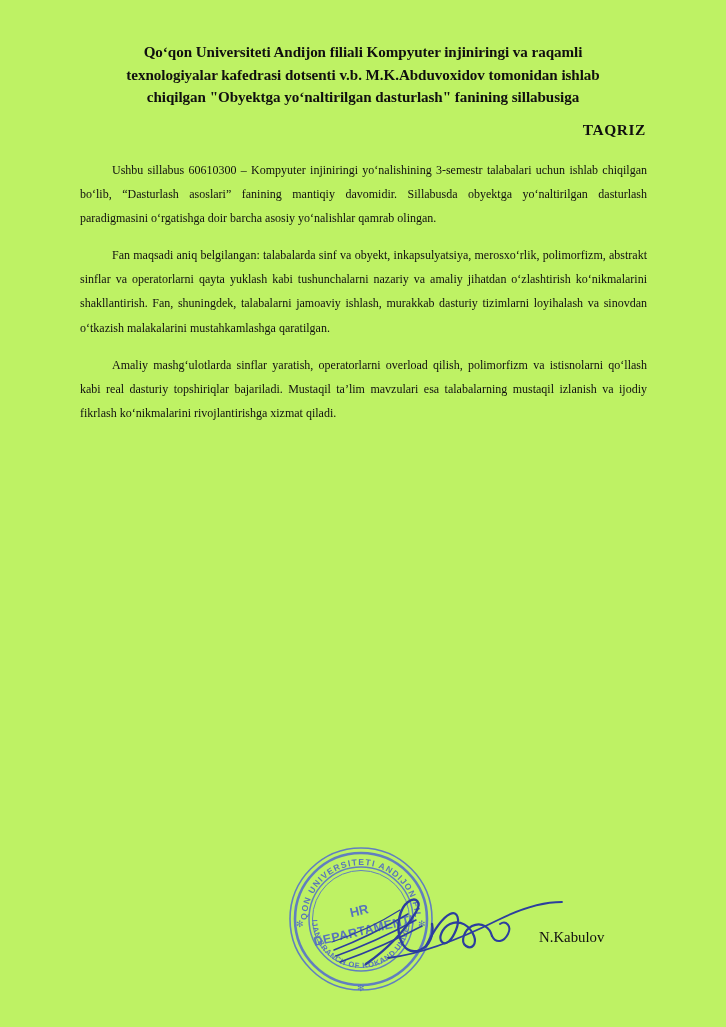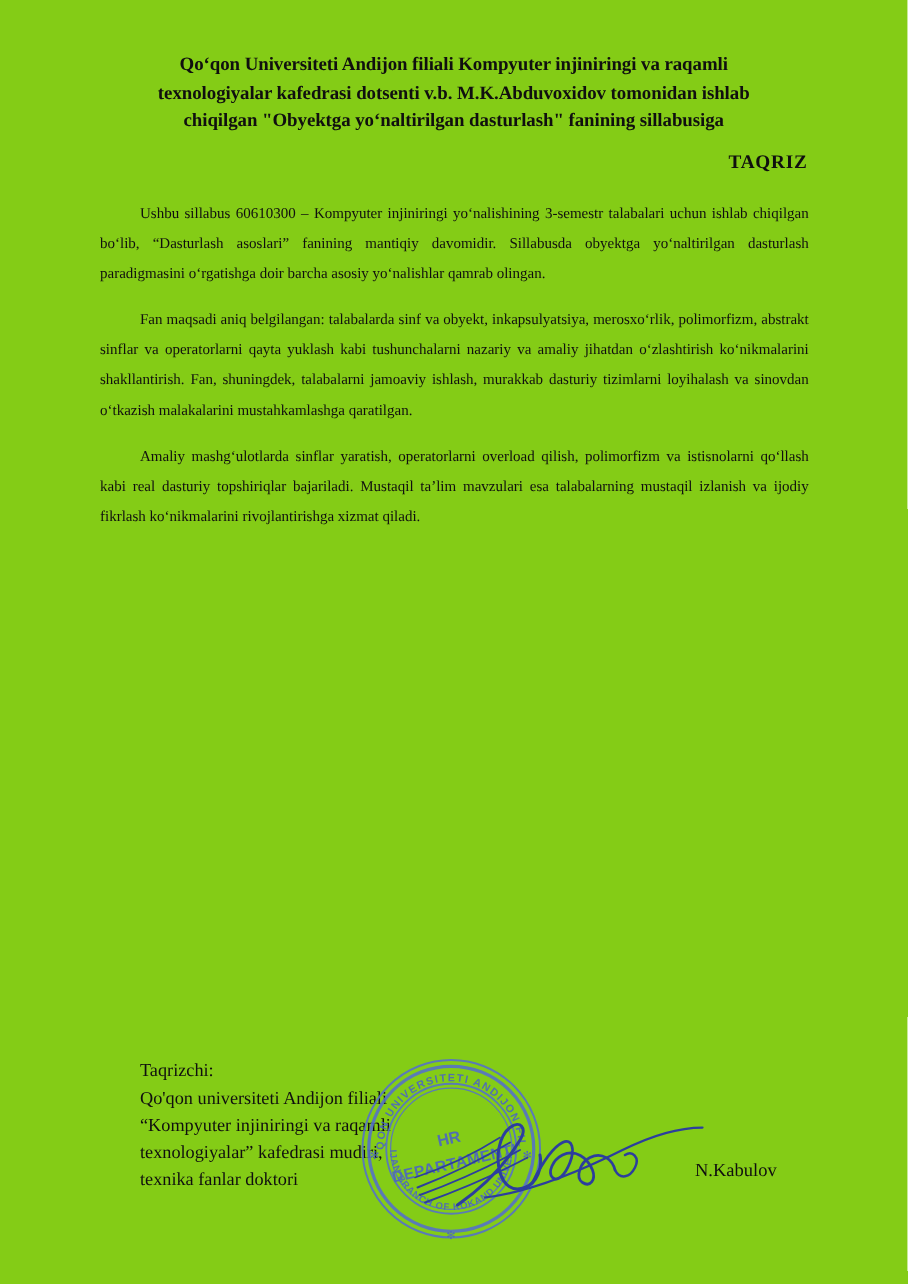--- a/index.html
+++ b/index.html
@@ -13,21 +13,21 @@
     position: relative;
     overflow: hidden;
     font-family: "Liberation Serif", "DejaVu Serif", serif;
     color: #100f0f;
     -webkit-font-smoothing: antialiased;
   }
 
   .page {
     position: absolute;
     inset: 0;
-    background: #84cc16;
+    background: #bef264;
   }
 
   
   .doc-header {
     position: absolute;
     left: 80px;
     top: 41px;
     width: 566px;
     text-align: center;
     font-size: 15.1px;
@@ -71,21 +71,21 @@
     position: absolute;
     left: 112px;
     top: 847px;
     font-size: 14.6px;
     line-height: 21.8px;
   }
   .sign-block div { white-space: nowrap; }
 
   .signer-name {
     position: absolute;
-    left: 556px;
+    left: 539px;
     top: 929px;
     font-size: 14.8px;
     white-space: nowrap;
   }
 
   
   .stamp {
     position: absolute;
     left: 287px;
     top: 845px;
@@ -115,27 +115,20 @@
   </div>
 
   <div class="doc-title">TAQRIZ</div>
 
   <div class="body-block">
     <p class="para">Ushbu sillabus 60610300 – Kompyuter injiniringi yo‘nalishining 3-semestr talabalari uchun ishlab chiqilgan bo‘lib, “Dasturlash asoslari” fanining mantiqiy davomidir. Sillabusda obyektga yo‘naltirilgan dasturlash paradigmasini o‘rgatishga doir barcha asosiy yo‘nalishlar qamrab olingan.</p>
     <p class="para">Fan maqsadi aniq belgilangan: talabalarda sinf va obyekt, inkapsulyatsiya, merosxo‘rlik, polimorfizm, abstrakt sinflar va operatorlarni qayta yuklash kabi tushunchalarni nazariy va amaliy jihatdan o‘zlashtirish ko‘nikmalarini shakllantirish. Fan, shuningdek, talabalarni jamoaviy ishlash, murakkab dasturiy tizimlarni loyihalash va sinovdan o‘tkazish malakalarini mustahkamlashga qaratilgan.</p>
     <p class="para">Amaliy mashg‘ulotlarda sinflar yaratish, operatorlarni overload qilish, polimorfizm va istisnolarni qo‘llash kabi real dasturiy topshiriqlar bajariladi. Mustaqil ta’lim mavzulari esa talabalarning mustaqil izlanish va ijodiy fikrlash ko‘nikmalarini rivojlantirishga xizmat qiladi.</p>
   </div>
 
-  <div class="sign-block">
-    <div>Taqrizchi:</div>
-    <div>Qo'qon universiteti Andijon filiali</div>
-    <div>“Kompyuter injiniringi va raqamli</div>
-    <div>texnologiyalar” kafedrasi mudiri,</div>
-    <div>texnika fanlar doktori</div>
-  </div>
 
   <div class="signer-name">N.Kabulov</div>
 
   <svg class="stamp" viewBox="0 0 148 148">
     <defs>
       <path id="arcTop" d="M 20,74 A 54,54 0 0 1 128,74"></path>
       <path id="arcBottom" d="M 25,74 A 49,49 0 0 0 123,74"></path>
     </defs>
     <circle cx="74" cy="74" r="71" fill="none" stroke="#5570cc" stroke-width="1.6"></circle>
     <circle cx="74" cy="74" r="66" fill="none" stroke="#5570cc" stroke-width="2.6"></circle>

